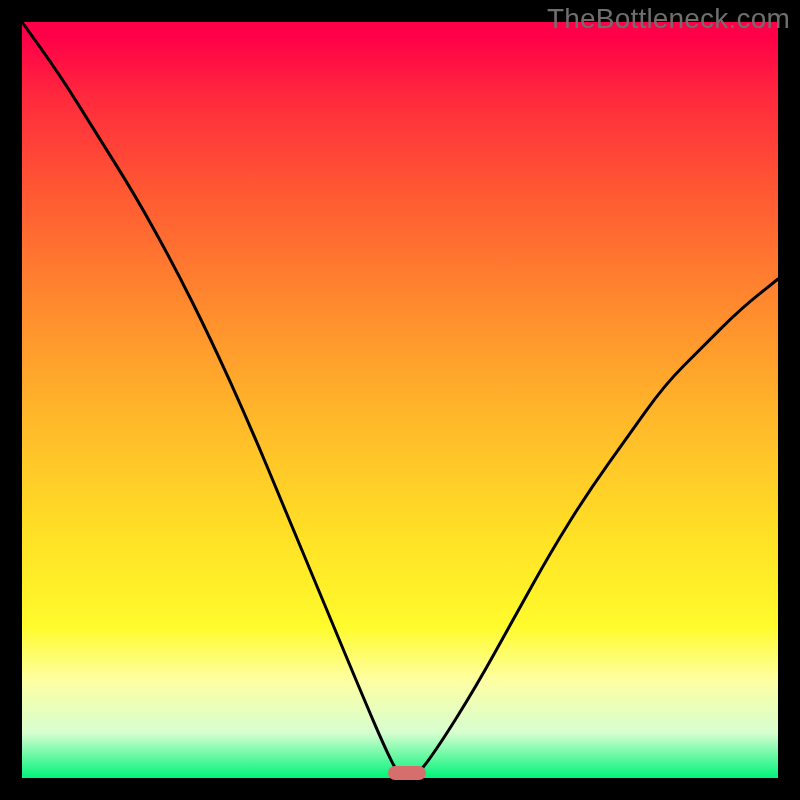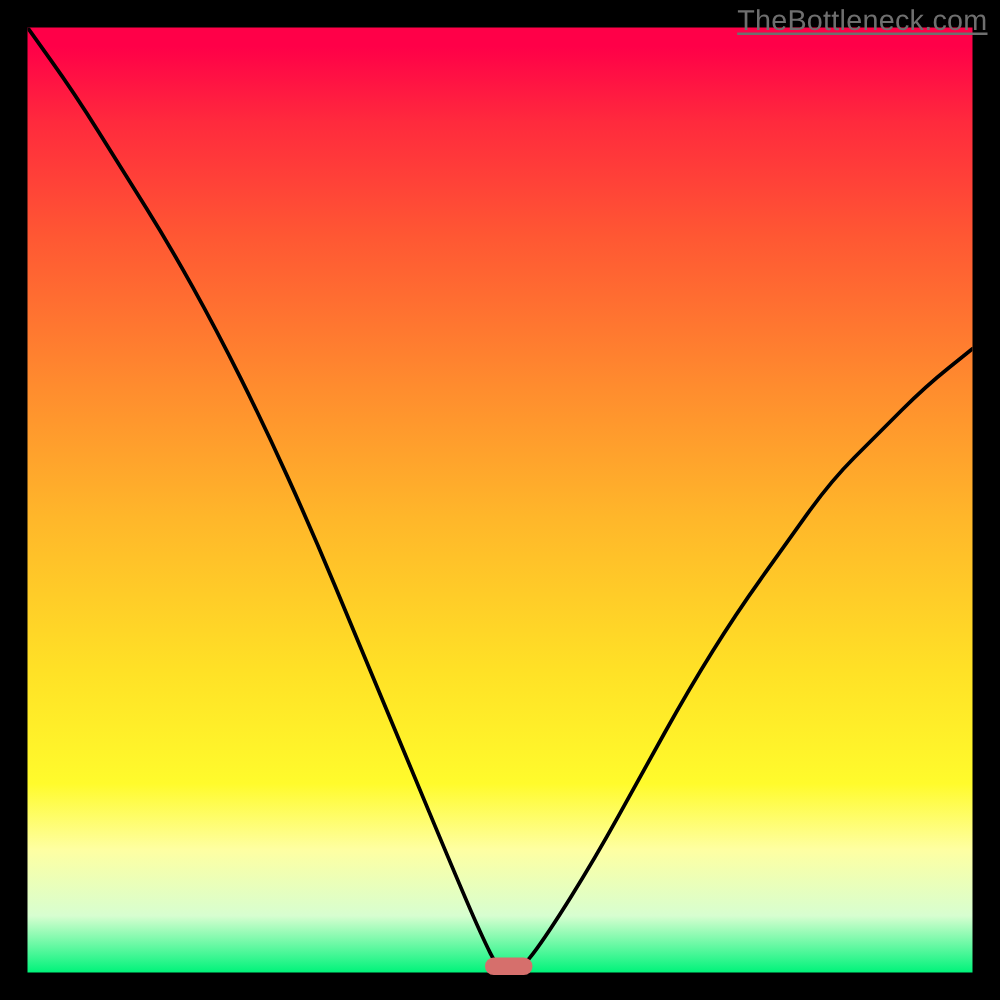--- a/index.html
+++ b/index.html
@@ -52,24 +52,23 @@
     width: 38px;
     height: 14px;
     border-radius: 8px;
     background: #d66f6c;
   }
   .watermark {
     position: absolute;
     top: 3px;
     right: 10px;
     color: #6f6f6f;
-    font-size: 23px;
+    font-size: 28px;
     letter-spacing: 0.2px;
     font-weight: 400;
-    text-decoration: underline;
   }
 </style>
 </head>
 <body>
 
 <div class="frame">
   <div class="gradient"></div>
 
   <svg class="curve" viewBox="0 0 756 756" preserveAspectRatio="none">
     <path id="curve-path" fill="none" stroke="#000" stroke-width="3" stroke-linecap="round" stroke-linejoin="round" d="M 0 0 Q 0 0 18.900000000000002 26.45999999999998 Q 37.800000000000004 52.91999999999996 56.7 83.15999999999997 Q 75.60000000000001 113.39999999999998 94.5 143.64 Q 113.39999999999999 173.88 132.3 207.89999999999998 Q 151.20000000000002 241.91999999999996 170.10000000000002 279.72 Q 189 317.52000000000004 207.89999999999998 359.1 Q 226.79999999999998 400.68 245.7 446.04 Q 264.59999999999997 491.40000000000003 283.5 536.76 Q 302.40000000000003 582.12 321.3 627.48 Q 340.2 672.84 351.53999999999996 699.3 Q 362.88 725.76 370.44 740.88 Q 378 756 385.56 756 Q 393.12 756 404.46000000000004 740.88 Q 415.8 725.76 434.7 695.52 Q 453.59999999999997 665.28 472.5 631.26 Q 491.40000000000003 597.24 510.29999999999995 563.22 Q 529.1999999999999 529.2 548.0999999999999 498.96000000000004 Q 567 468.71999999999997 585.9000000000001 442.26 Q 604.8000000000001 415.8 623.7 389.34000000000003 Q 642.6 362.88 661.5 343.98 Q 680.4 325.08000000000004 699.3 306.18000000000006 Q 718.1999999999999 287.28000000000003 737.0999999999999 272.15999999999997 T 756 257.03999999999996"></path>

